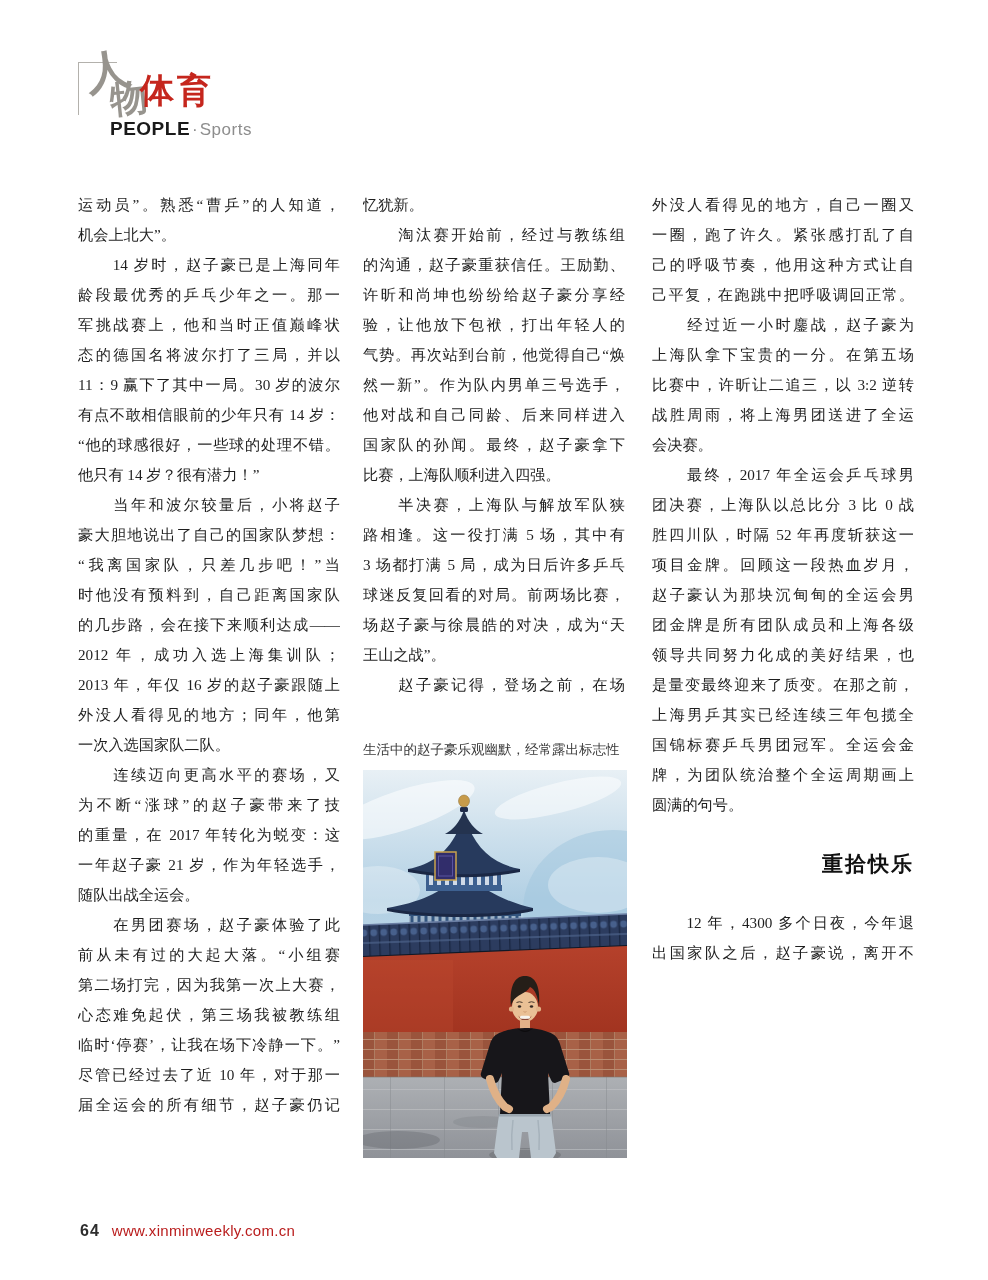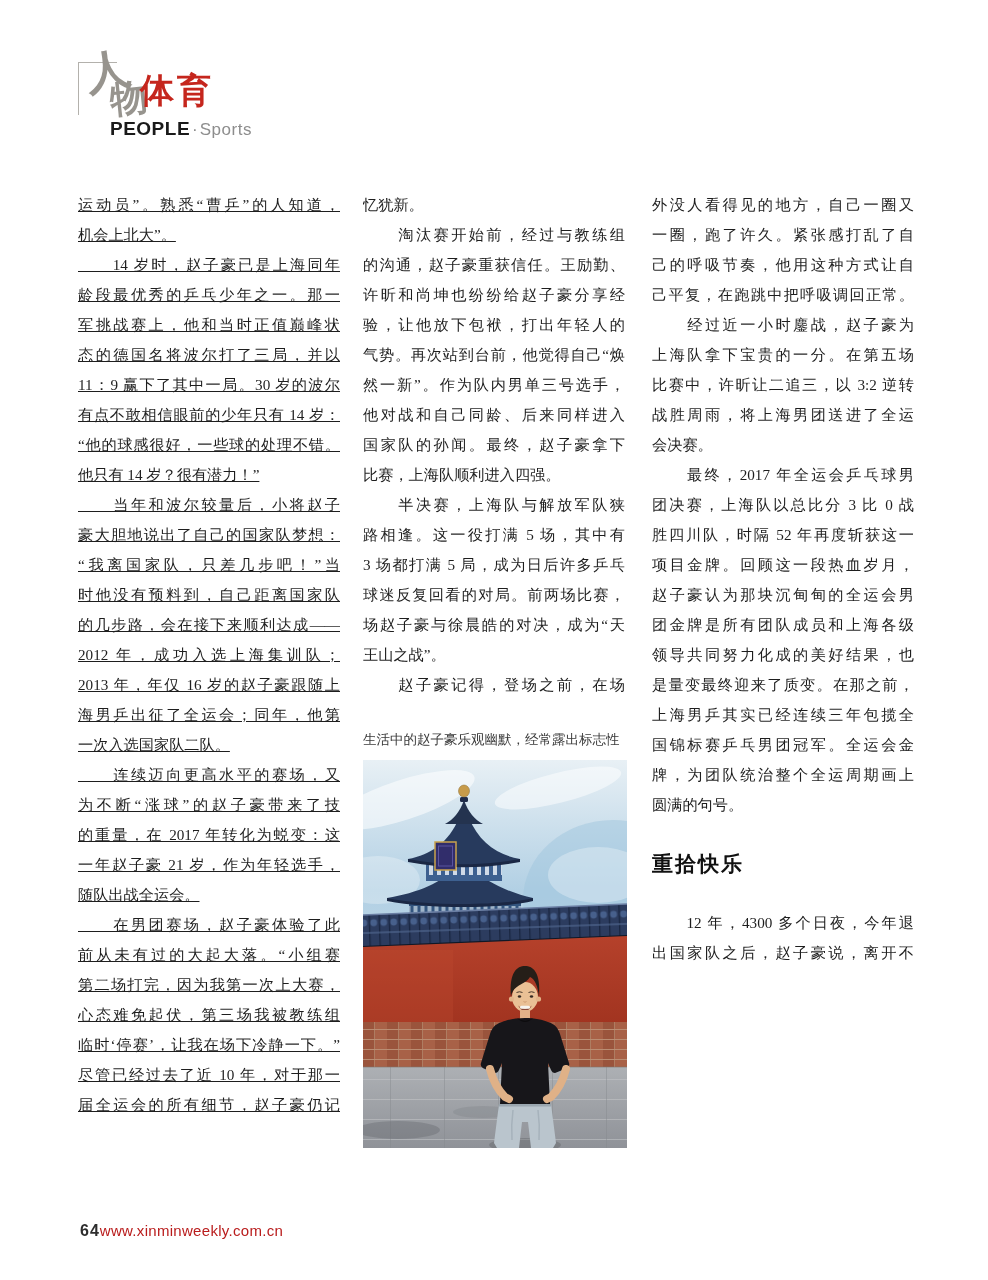--- a/index.html
+++ b/index.html
@@ -17,35 +17,35 @@
   .logo .section{position:absolute;left:64px;top:12px;font-size:34px;font-weight:bold;
                  letter-spacing:3px;font-family:Liberation Sans, sans-serif;}
   .logo .enline{position:absolute;left:2px;top:62px;font-family:"Liberation Sans","DejaVu Sans",sans-serif;
                 font-size:19px;white-space:nowrap;margin-left:32px;}
   .logo .en-bold{font-weight:bold;color:#1a1a1a;letter-spacing:0.5px;}
   .logo .en-sep{color:#8d8d8d;font-size:17px;margin:0 2px;}
   .logo .en-light{color:#8d8d8d;font-size:17px;font-weight:normal;letter-spacing:0.5px;}
 
   
   .col{position:absolute;top:190px;width:262px;}
-  #col1{left:78px;text-decoration:underline;} #col2{left:363px;} #col3{left:652px;}
+  #col1{left:78px;} #col2{left:363px;} #col3{left:652px;}
   .para{margin:0;}
   .tline{height:30px;line-height:30px;font-size:15.2px;text-align:justify;text-align-last:justify;
          overflow:hidden;letter-spacing:0;}
   .tline.last{text-align-last:left;}
   .subhead{font-family:"Liberation Sans","DejaVu Sans",sans-serif;font-weight:bold;font-size:21px;
-           text-align:left;height:36px;line-height:36px;margin:26px 0;color:#111;letter-spacing:2px;}
+           text-align:right;height:36px;line-height:36px;margin:26px 0;color:#111;letter-spacing:2px;}
 
   
-  .caption{margin-top:30px;font-family:"Liberation Sans","DejaVu Sans",sans-serif;
+  .caption{margin-top:40px;font-family:"Liberation Sans","DejaVu Sans",sans-serif;
            font-size:13.5px;line-height:20px;color:#3a3a3a;}
   .photo{display:block;margin-top:10px;}
 
   
-  .footer{position:absolute;left:80px;top:1222px;display:flex;align-items:baseline;gap:0;
+  .footer{position:absolute;left:80px;top:1222px;display:flex;align-items:baseline;gap:12px;
           font-family:"Liberation Sans","DejaVu Sans",sans-serif;}
   .pageno{font-size:16px;font-weight:bold;color:#2d2d2d;letter-spacing:1px;}
   .site{font-size:15px;color:#b91c1c;letter-spacing:0.3px;}
 </style>
 </head>
 <body>
 
 <div class="page">
 
   <div class="logo">
@@ -75,21 +75,21 @@
           <div class="tline last">他只有 14 岁？很有潜力！”</div>
         </div>
         <div class="para">
           <div class="tline">　　当年和波尔较量后，小将赵子</div>
           <div class="tline">豪大胆地说出了自己的国家队梦想：</div>
           <div class="tline">“我离国家队，只差几步吧！”当</div>
           <div class="tline">时他没有预料到，自己距离国家队</div>
           <div class="tline">的几步路，会在接下来顺利达成——</div>
           <div class="tline">2012 年，成功入选上海集训队；</div>
           <div class="tline">2013 年，年仅 16 岁的赵子豪跟随上</div>
-          <div class="tline">海男乒出征了全运会；同年，他第</div>
+          <div class="tline">外没人看得见的地方；同年，他第</div>
           <div class="tline last">一次入选国家队二队。</div>
         </div>
         <div class="para">
           <div class="tline">　　连续迈向更高水平的赛场，又</div>
           <div class="tline">为不断“涨球”的赵子豪带来了技</div>
           <div class="tline">的重量，在 2017 年转化为蜕变：这</div>
           <div class="tline">一年赵子豪 21 岁，作为年轻选手，</div>
           <div class="tline last">随队出战全运会。</div>
         </div>
         <div class="para">

